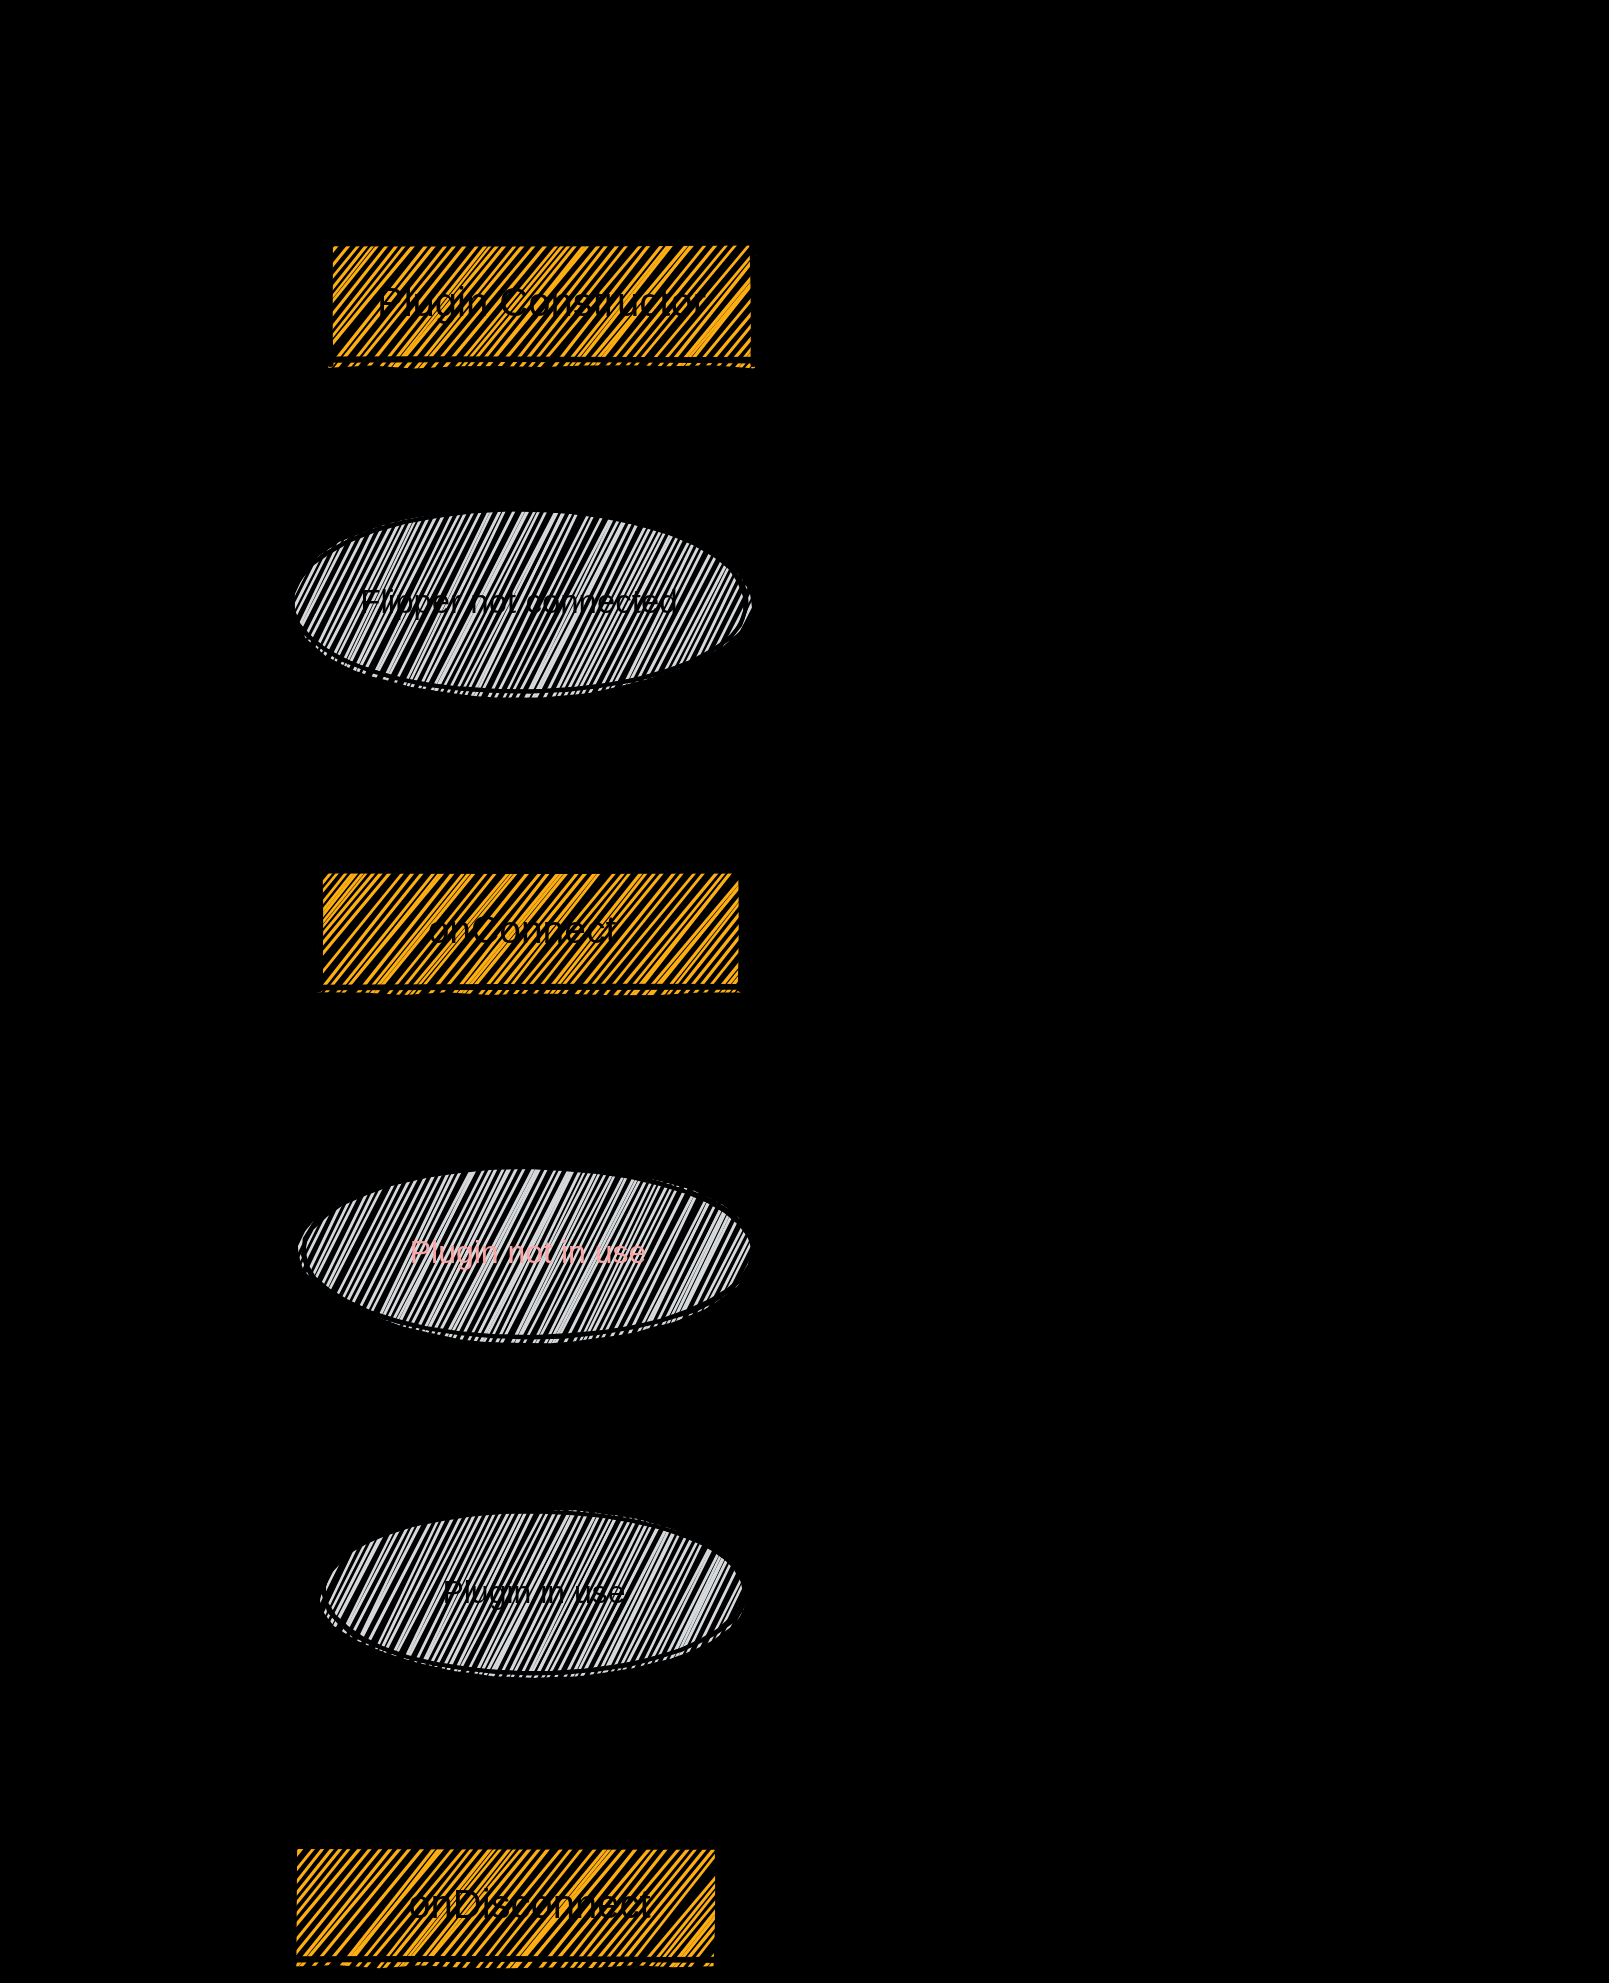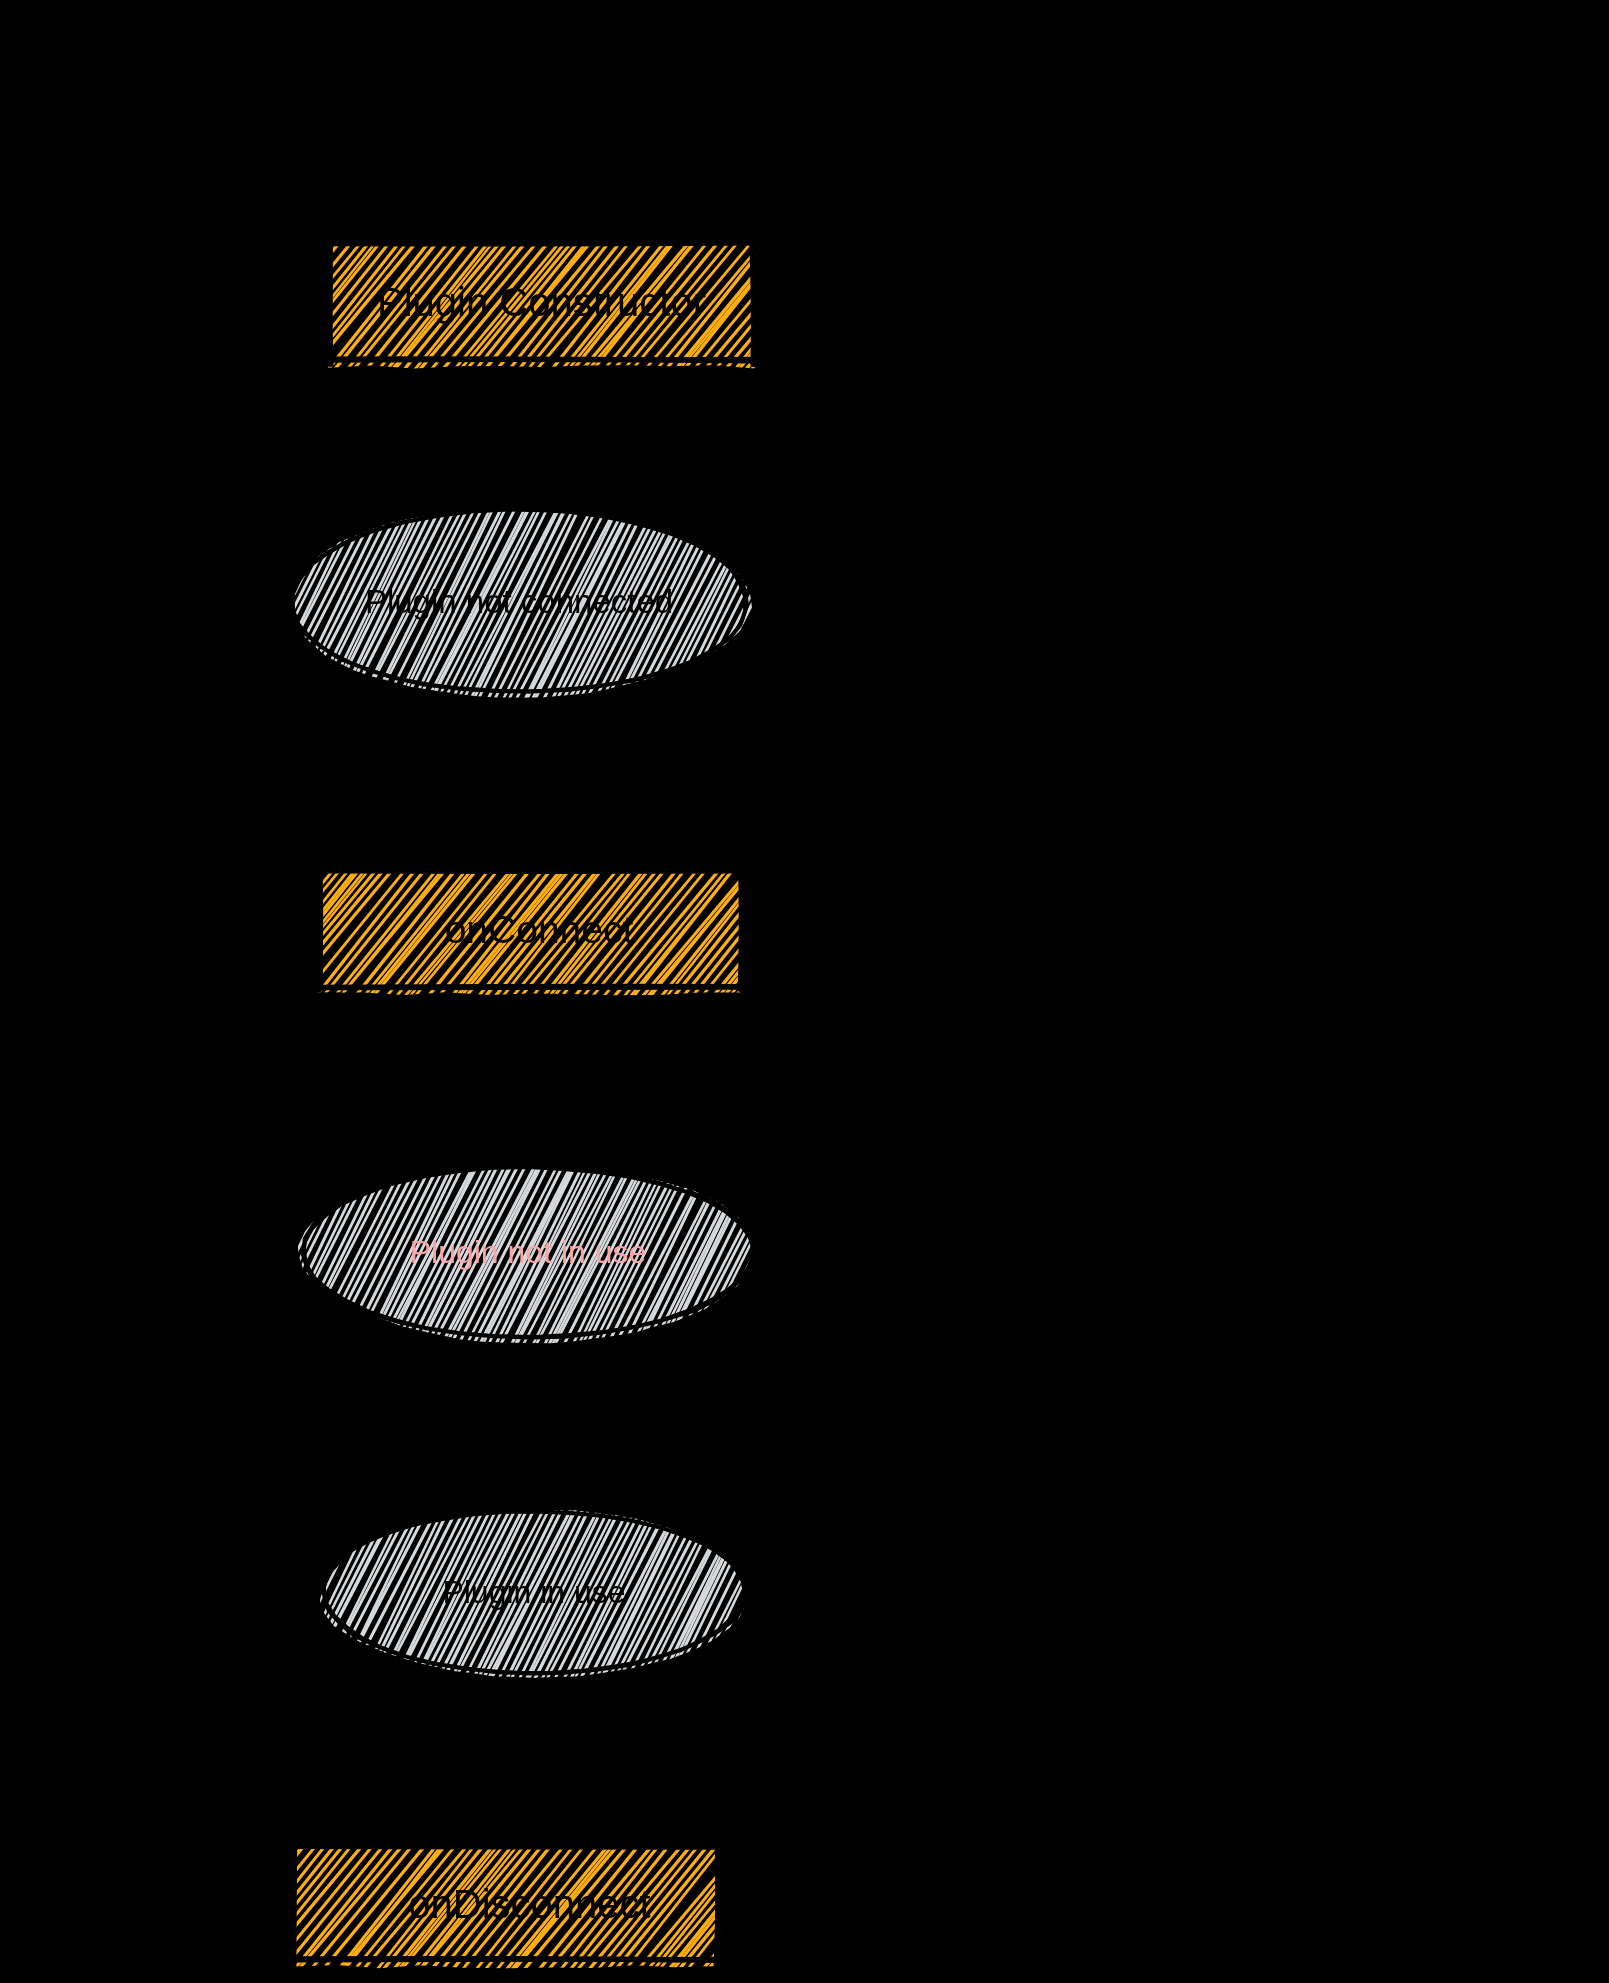--- a/index.html
+++ b/index.html
@@ -612,19 +612,19 @@
           <path d="M293.6 1965.8 Q294.1 1903.1 294.4 1844.4" stroke="#000" stroke-width="5.50" fill="none" stroke-linecap="round"></path>
           <path d="M291.3 1846.1 Q507.4 1845.4 719.5 1846.8" stroke="#000" stroke-width="4.00" fill="none" stroke-linecap="round"></path>
           <path d="M717.5 1844.0 Q717.8 1906.6 716.9 1964.4" stroke="#000" stroke-width="4.00" fill="none" stroke-linecap="round"></path>
           <path d="M720.6 1958.8 Q503.9 1960.1 289.9 1960.6" stroke="#000" stroke-width="4.00" fill="none" stroke-linecap="round"></path>
           <path d="M294.0 1962.5 Q292.7 1904.2 294.1 1844.7" stroke="#000" stroke-width="4.00" fill="none" stroke-linecap="round"></path>
         </g>
       </g>
     </svg>
   <div id="labels">
       <div class="node-label" style="left: 541.5px; top: 301.5px; font-size: 40px; color: rgb(0, 0, 0);">Plugin Constructor</div>
-      <div class="node-label" style="left: 519px; top: 601px; font-size: 33px; color: rgb(0, 0, 0);">Plugin not connected</div>
-      <div class="node-label" style="left: 539px; top: 929px; font-size: 39px; color: rgb(0, 0, 0);">onConnect</div>
+      <div class="node-label" style="left: 519px; top: 601px; font-size: 33px; color: rgb(0, 0, 0);">Flipper not connected</div>
+      <div class="node-label" style="left: 522px; top: 929px; font-size: 39px; color: rgb(0, 0, 0);">onConnect</div>
       <div class="node-label" style="left: 528px; top: 1252px; font-size: 32px; color: #fca5a5;">Plugin not in use</div>
       <div class="node-label" style="left: 534px; top: 1592px; font-size: 32px; color: rgb(0, 0, 0);">Plugin in use</div>
       <div class="node-label" style="left: 505.5px; top: 1903.5px; font-size: 40px; color: rgb(0, 0, 0); margin-left: 24px;">onDisconnect</div>
     </div>
 </div>
 
 </body></html>

